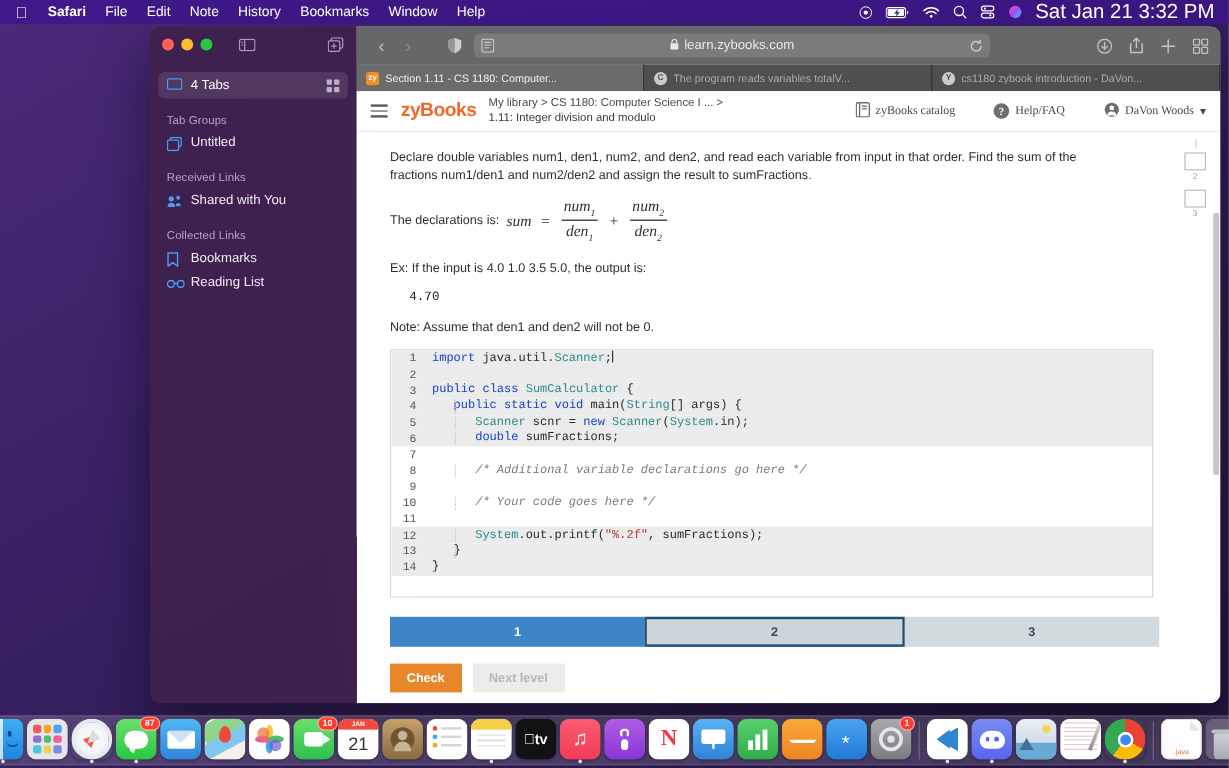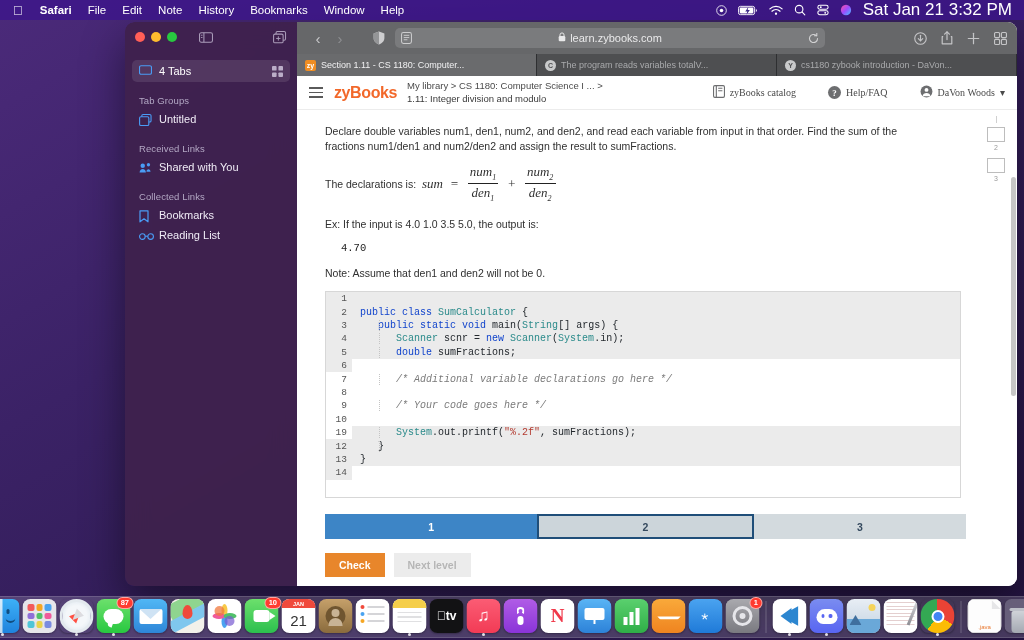--- a/index.html
+++ b/index.html
@@ -622,33 +622,36 @@
                 <div class="crow">
                   <span class="gnum">8</span>
                 </div>
                 <div class="crow">
                   <span class="gnum">9</span>
                 </div>
                 <div class="crow">
                   <span class="gnum">10</span>
                 </div>
                 <div class="crow">
-                  <span class="gnum">19</span>
+                  <span class="gnum">11</span>
                 </div>
                 <div class="crow locked">
                   <span class="gnum">12</span>
                 </div>
                 <div class="crow locked">
                   <span class="gnum">13</span>
                 </div>
                 <div class="crow locked">
                   <span class="gnum">14</span>
                 </div>
               </div>
             <div id="codecol">
+                <div class="crow locked">
+                  <div class="cline"><span class="kw">import</span> java.util.<span class="type">Scanner</span>;<span class="caret"></span></div>
+                </div>
                 <div class="crow locked">
                   <div class="cline"></div>
                 </div>
                 <div class="crow locked">
                   <div class="cline"><span class="kw">public</span> <span class="kw">class</span> <span class="type">SumCalculator</span> {</div>
                 </div>
                 <div class="crow locked">
                   <div class="cline indent-guide">   <span class="kw">public</span> <span class="kw">static</span> <span class="kw">void</span> main(<span class="type">String</span>[] args) {</div>
                 </div>
                 <div class="crow locked">

